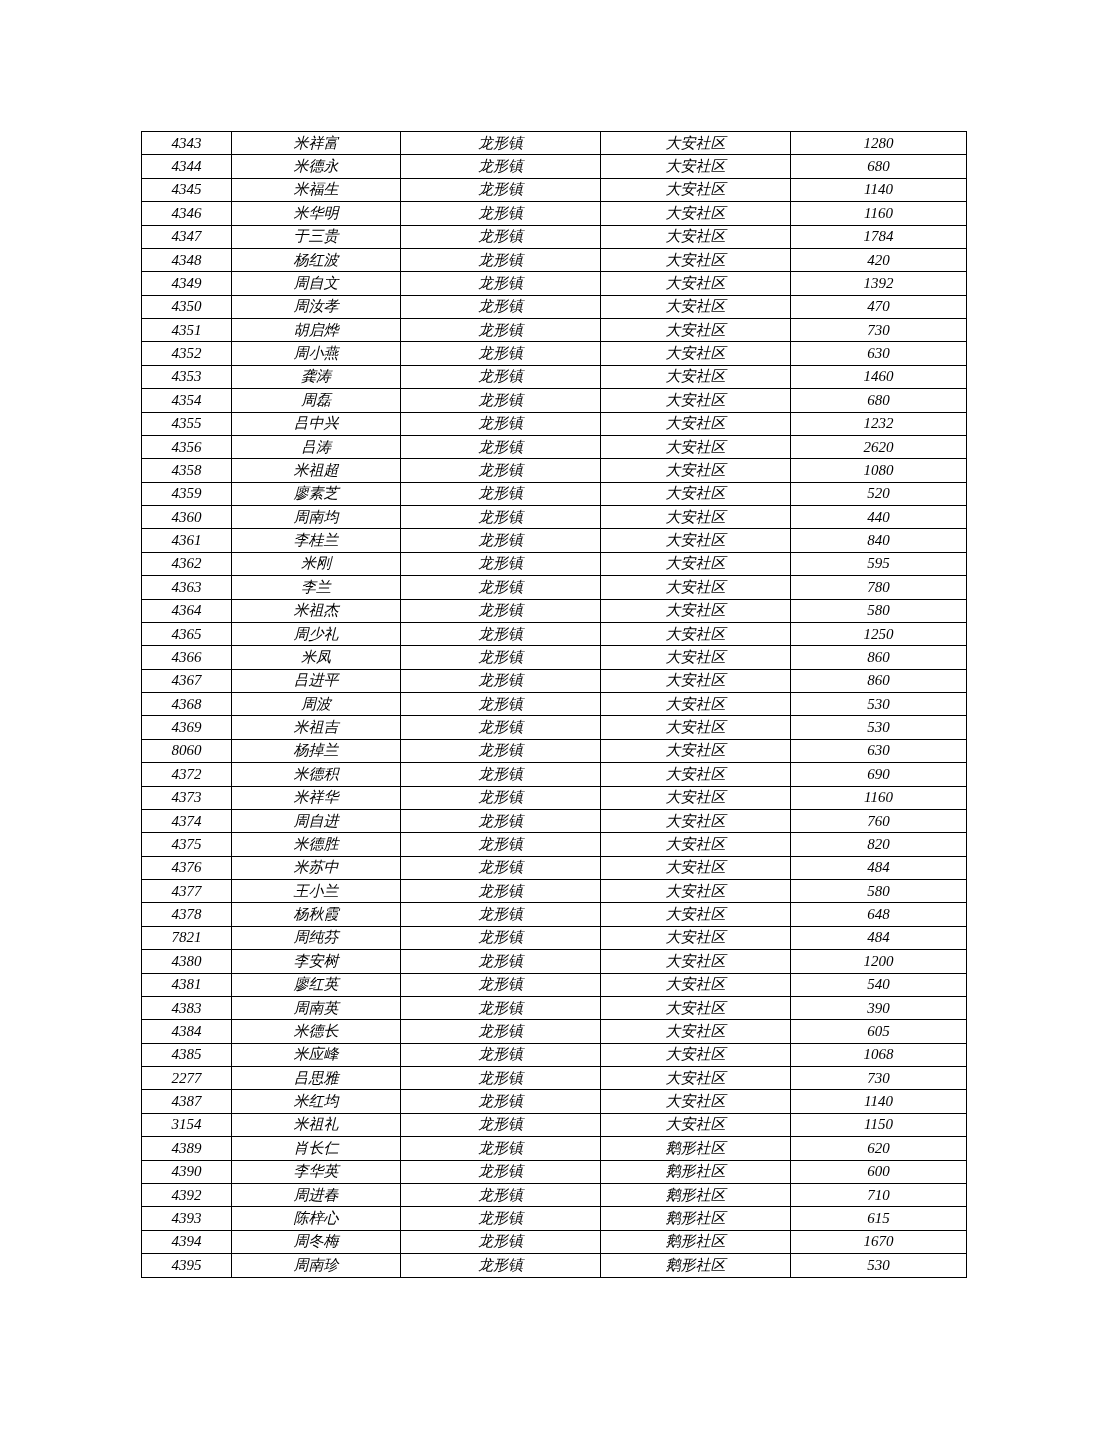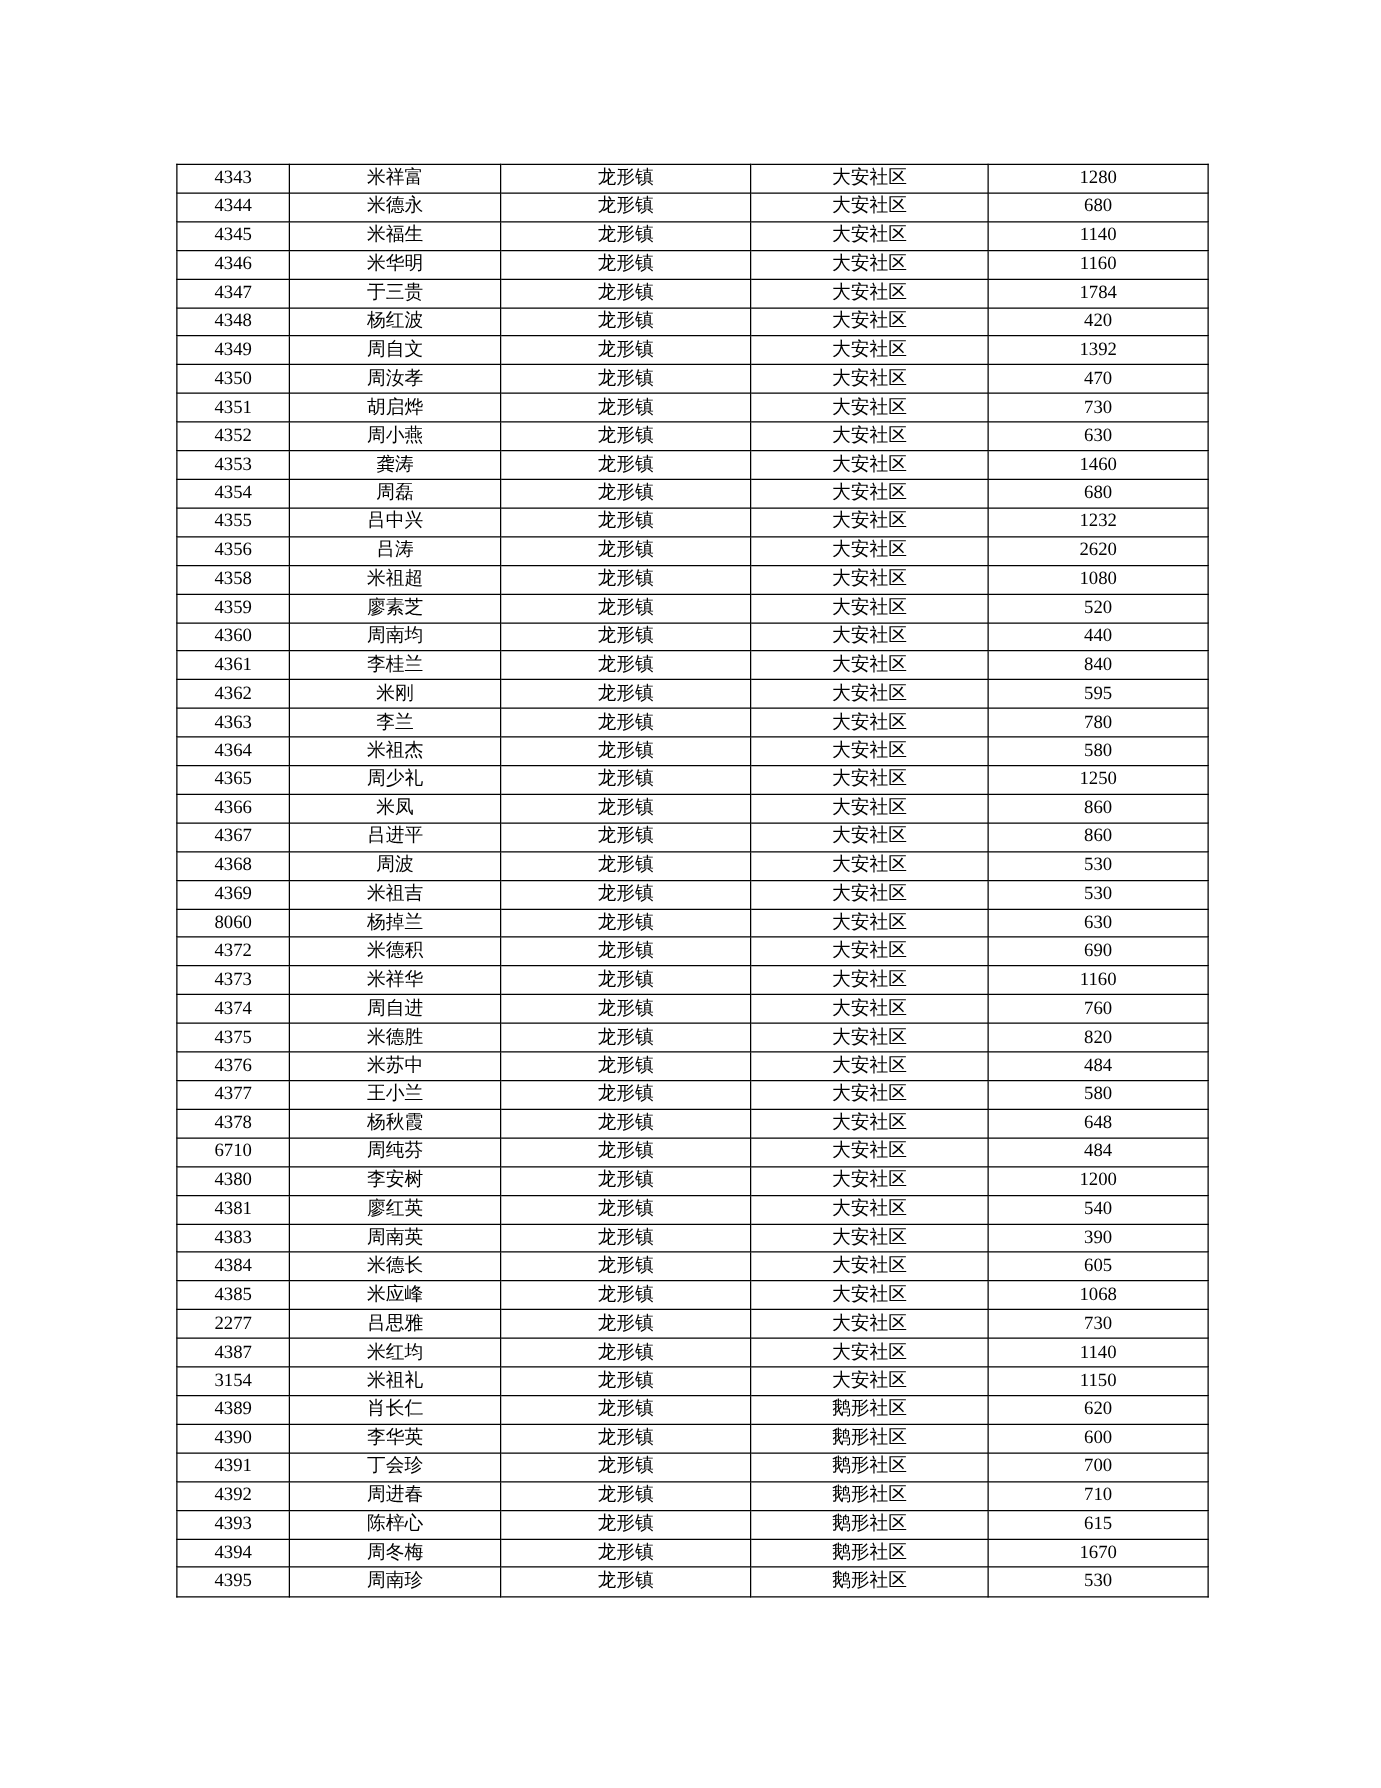--- a/index.html
+++ b/index.html
@@ -8,20 +8,21 @@
     background: #ffffff;
   }
   .page {
     position: relative;
     width: 1105px;
     height: 1430px;
     background: #ffffff;
     overflow: hidden;
     font-family: "Liberation Serif", "DejaVu Serif", serif;
     color: #000000;
+    font-style: italic;
   }
   table.data-table {
     position: absolute;
     left: 141px;
     top: 131px;
     width: 825px;
     height: 1147px;
     border-collapse: collapse;
     table-layout: fixed;
   }
@@ -286,21 +287,21 @@
           <td>580</td>
         </tr>
         <tr>
           <td>4378</td>
           <td>杨秋霞</td>
           <td>龙形镇</td>
           <td>大安社区</td>
           <td>648</td>
         </tr>
         <tr>
-          <td>6710</td>
+          <td>7821</td>
           <td>周纯芬</td>
           <td>龙形镇</td>
           <td>大安社区</td>
           <td>484</td>
         </tr>
         <tr>
           <td>4380</td>
           <td>李安树</td>
           <td>龙形镇</td>
           <td>大安社区</td>
@@ -361,27 +362,20 @@
           <td>龙形镇</td>
           <td>鹅形社区</td>
           <td>620</td>
         </tr>
         <tr>
           <td>4390</td>
           <td>李华英</td>
           <td>龙形镇</td>
           <td>鹅形社区</td>
           <td>600</td>
-        </tr>
-        <tr>
-          <td>4391</td>
-          <td>丁会珍</td>
-          <td>龙形镇</td>
-          <td>鹅形社区</td>
-          <td>700</td>
         </tr>
         <tr>
           <td>4392</td>
           <td>周进春</td>
           <td>龙形镇</td>
           <td>鹅形社区</td>
           <td>710</td>
         </tr>
         <tr>
           <td>4393</td>

